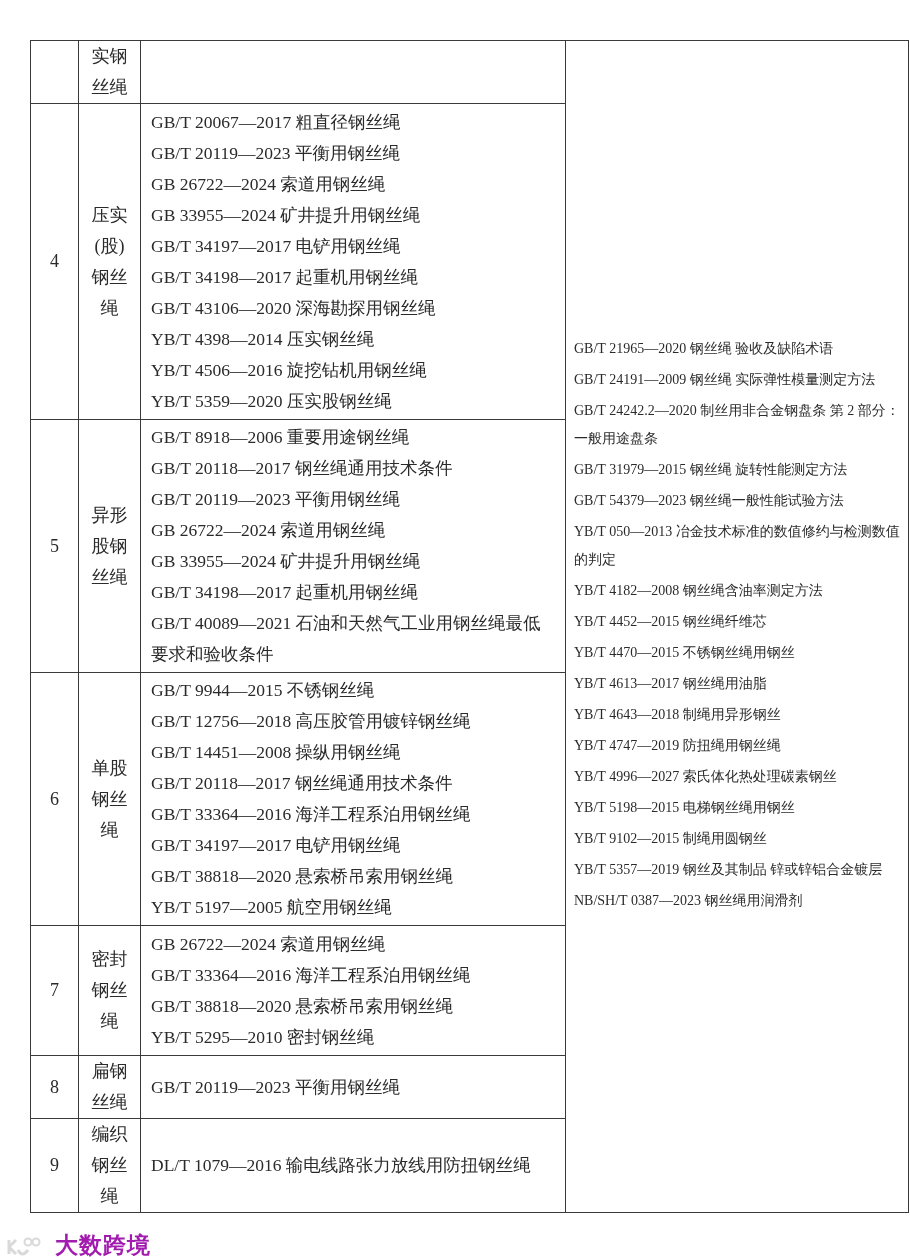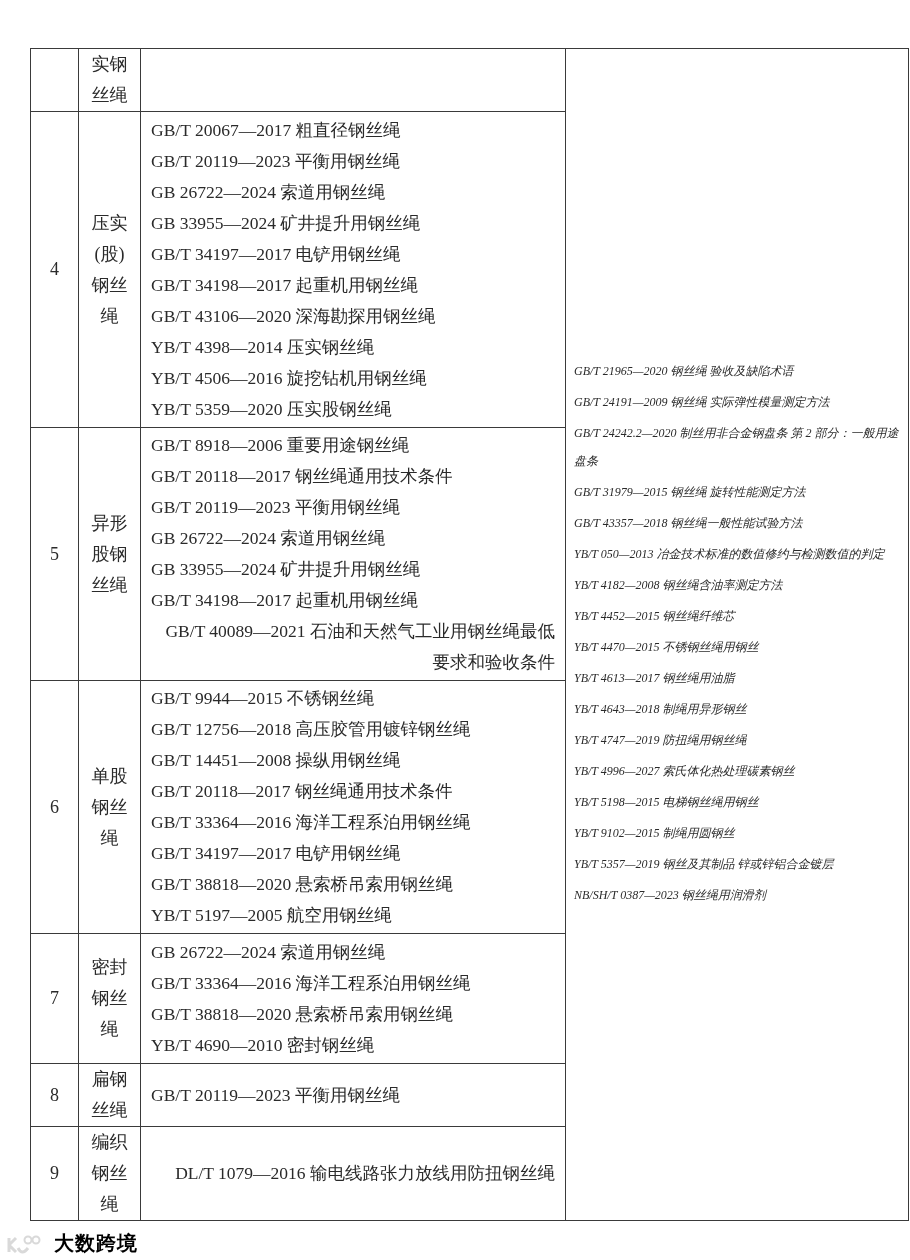--- a/index.html
+++ b/index.html
@@ -1,50 +1,50 @@
 <!DOCTYPE html>
 <html><head>
 <meta charset="utf-8">
 <style>
   html, body { margin:0; padding:0; background:#ffffff; }
   body { width:910px; height:1260px; position:relative; overflow:hidden;
          font-family:"Liberation Serif","DejaVu Serif",serif; color:#2a2a2a; }
-  .tbl { position:absolute; left:30px; top:48px; border-collapse:collapse; }
+  .tbl { position:absolute; left:30px; top:40px; border-collapse:collapse; }
   .tbl td { border:1.5px solid #3a3a3a; vertical-align:middle; padding:0; }
   .c-no { width:47px; text-align:center; font-size:18px; }
   .c-type { width:61px; text-align:center; font-size:18px; line-height:31px; }
   .c-type span { display:block; }
   .c-std { width:404px; padding:2px 10px 2px 10px !important; font-size:17.5px; line-height:31px; vertical-align:top; }
   .c-std .line { display:block; white-space:nowrap; }
-  .c-std .line.wrap { white-space:normal;text-align:right; }
-  .c-ref { width:326px; padding:2px 8px 2px 8px !important; font-size:12px; line-height:28px; vertical-align:top;font-style:italic; }
+  .c-std .line.wrap { white-space:normal; }
+  .c-ref { width:326px; padding:2px 8px 2px 8px !important; font-size:14px; line-height:28px; vertical-align:top; }
   .c-ref .line { display:block; margin-bottom:3px; }
   .watermark { position:absolute; left:6px; top:1230px; font-family:"DejaVu Sans",sans-serif;
-               font-size:20px; font-weight:bold; color:#000000; letter-spacing:1px; }
+               font-size:23px; font-weight:bold; color:#a21caf; letter-spacing:1px; }
   .watermark .logo { display:inline-block; width:36px; height:22px; vertical-align:middle; margin-right:4px; }
 </style>
 </head>
 <body>
 
 <table class="tbl">
   <tbody>
 
     <tr style="height:61px;">
       <td class="c-no"></td>
       <td class="c-type">
         <span>实钢</span>
         <span>丝绳</span>
       </td>
       <td class="c-std"></td>
       <td class="c-ref" rowspan="7">
         <span class="line">GB/T 21965—2020  钢丝绳  验收及缺陷术语</span>
         <span class="line">GB/T 24191—2009  钢丝绳  实际弹性模量测定方法</span>
         <span class="line">GB/T 24242.2—2020  制丝用非合金钢盘条 第 2 部分：一般用途盘条</span>
         <span class="line">GB/T 31979—2015  钢丝绳  旋转性能测定方法</span>
-        <span class="line">GB/T 43357—2018  钢丝绳一般性能试验方法</span>
+        <span class="line">GB/T 54379—2023  钢丝绳一般性能试验方法</span>
         <span class="line">YB/T 050—2013  冶金技术标准的数值修约与检测数值的判定</span>
         <span class="line">YB/T 4182—2008  钢丝绳含油率测定方法</span>
         <span class="line">YB/T 4452—2015  钢丝绳纤维芯</span>
         <span class="line">YB/T 4470—2015  不锈钢丝绳用钢丝</span>
         <span class="line">YB/T 4613—2017  钢丝绳用油脂</span>
         <span class="line">YB/T 4643—2018  制绳用异形钢丝</span>
         <span class="line">YB/T 4747—2019 防扭绳用钢丝绳</span>
         <span class="line">YB/T 4996—2027  索氏体化热处理碳素钢丝</span>
         <span class="line">YB/T 5198—2015  电梯钢丝绳用钢丝</span>
         <span class="line">YB/T 9102—2015  制绳用圆钢丝</span>
@@ -116,21 +116,21 @@
       <td class="c-no">7</td>
       <td class="c-type">
         <span>密封</span>
         <span>钢丝</span>
         <span>绳</span>
       </td>
       <td class="c-std">
         <span class="line">GB 26722—2024  索道用钢丝绳</span>
         <span class="line">GB/T 33364—2016  海洋工程系泊用钢丝绳</span>
         <span class="line">GB/T 38818—2020  悬索桥吊索用钢丝绳</span>
-        <span class="line">YB/T 4690—2010  密封钢丝绳</span>
+        <span class="line">YB/T 5295—2010  密封钢丝绳</span>
       </td>
     </tr>
 
     <tr style="height:62px;">
       <td class="c-no">8</td>
       <td class="c-type">
         <span>扁钢</span>
         <span>丝绳</span>
       </td>
       <td class="c-std" style="vertical-align:middle;">

